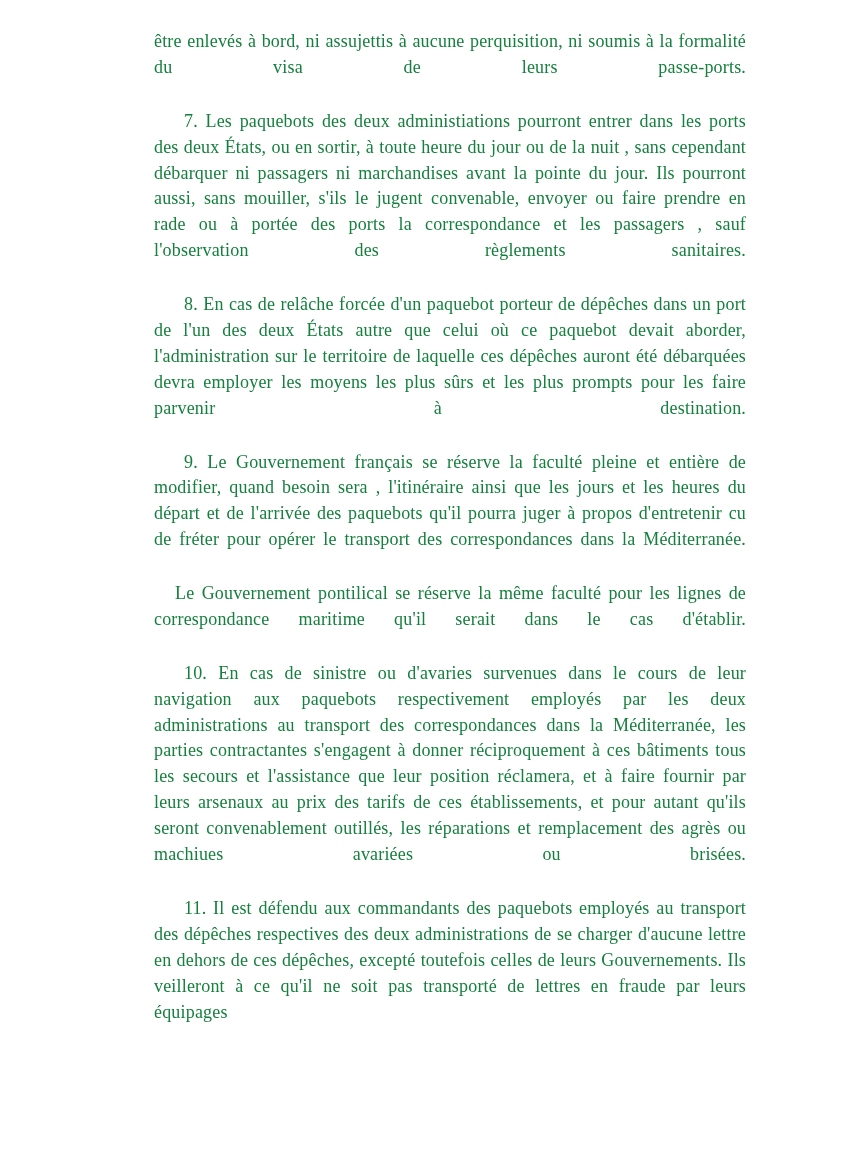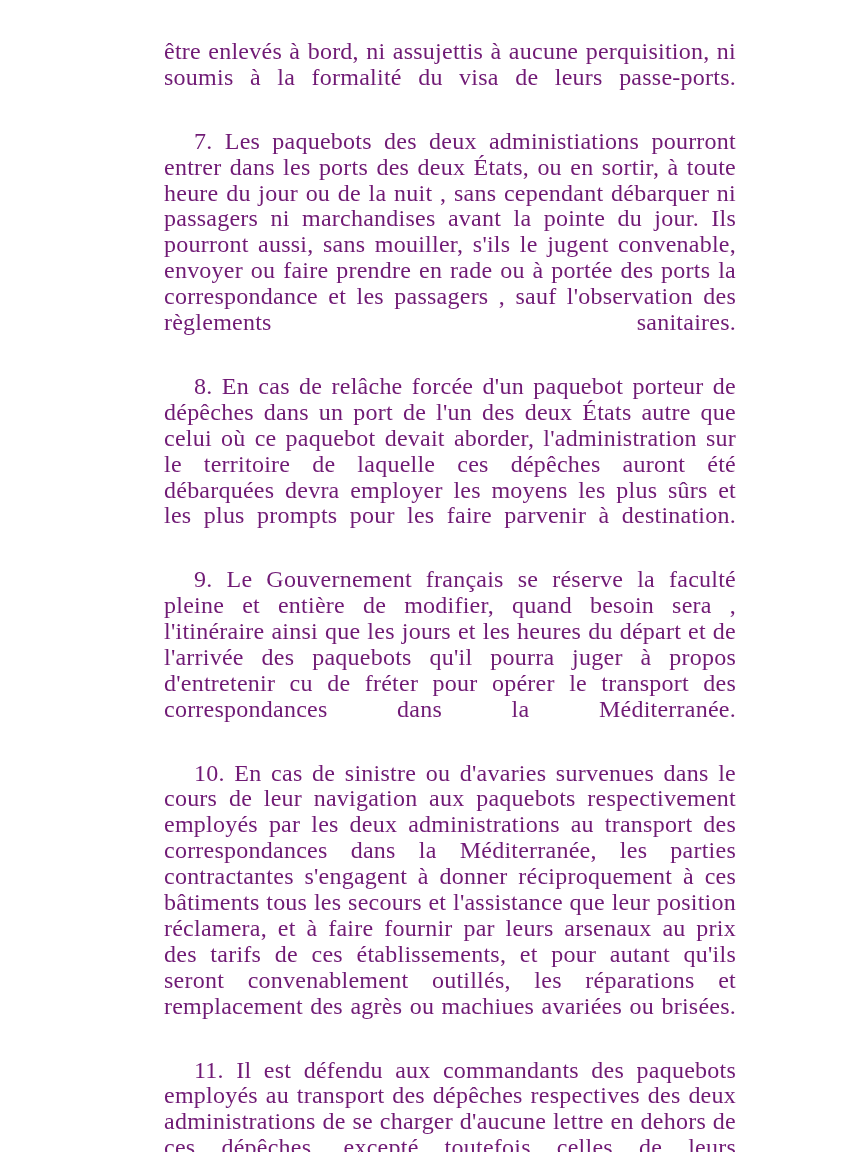--- a/index.html
+++ b/index.html
@@ -25,29 +25,29 @@
 
   .text-column {
     position: absolute;
     left: 152px;
     top: 27px;
     width: 596px;
   }
 
   
   .para {
-    margin: 12px;
+    margin: 2px;
     padding: 0;
-    font-size: 24px;
+    font-size: 18px;
     line-height: 25.9px;
     text-align: justify;
     text-justify: inter-word;
     letter-spacing: 0.01em;
     word-spacing: 0.02em;
-    color: #701a75;
+    color: #15803d;
     -webkit-font-smoothing: none;
   }
 
   
   .para.continuation {
     text-indent: 0;
   }
 
   
   .para.article {
@@ -78,20 +78,21 @@
   <div class="text-column">
 
     <p class="para continuation">être enlevés à bord, ni assujettis à aucune perquisition, ni soumis à la formalité du visa de leurs passe-ports.</p>
 
     <p class="para article">7. Les paquebots des deux administiations pourront entrer dans les ports des deux États, ou en sortir, à toute heure du jour ou de la nuit , sans cependant débarquer ni passagers ni marchandises avant la pointe du jour. Ils pourront aussi, sans mouiller, s'ils le jugent convenable, envoyer ou faire prendre en rade ou à portée des ports la correspondance et les passagers , sauf l'observation des règlements sanitaires.</p>
 
     <p class="para article">8. En cas de relâche forcée d'un paquebot porteur de dépêches dans un port de l'un des deux États autre que celui où ce paquebot devait aborder, l'administration sur le territoire de laquelle ces dépêches auront été débarquées devra employer les moyens les plus sûrs et les plus prompts pour les faire parvenir à destination.</p>
 
     <p class="para article">9. Le Gouvernement français se réserve la faculté pleine et entière de modifier, quand besoin sera , l'itinéraire ainsi que les jours et les heures du départ et de l'arrivée des paquebots qu'il pourra juger à propos d'entretenir cu de fréter pour opérer le transport des correspondances dans la Méditerranée.</p>
 
+    <p class="para subpara">Le Gouvernement pontilical se réserve la même faculté pour les lignes de correspondance maritime qu'il serait dans le cas d'établir.</p>
 
 
     <p class="para article">10. En cas de sinistre ou d'avaries survenues dans le cours de leur navigation aux paquebots respectivement employés par les deux administrations au transport des correspondances dans la Méditerranée, les parties contractantes s'engagent à donner réciproquement à ces bâtiments tous les secours et l'assistance que leur position réclamera, et à faire fournir par leurs arsenaux au prix des tarifs de ces établissements, et pour autant qu'ils seront convenablement outillés, les réparations et remplacement des agrès ou machiues avariées ou brisées.</p>
 
     <p class="para article">11. Il est défendu aux commandants des paquebots employés au transport des dépêches respectives des deux administrations de se charger d'aucune lettre en dehors de ces dépêches, excepté toutefois celles de leurs Gouvernements. Ils veilleront à ce qu'il ne soit pas transporté de lettres en fraude par leurs équipages</p>
 
   </div>
 
 </div>
 

